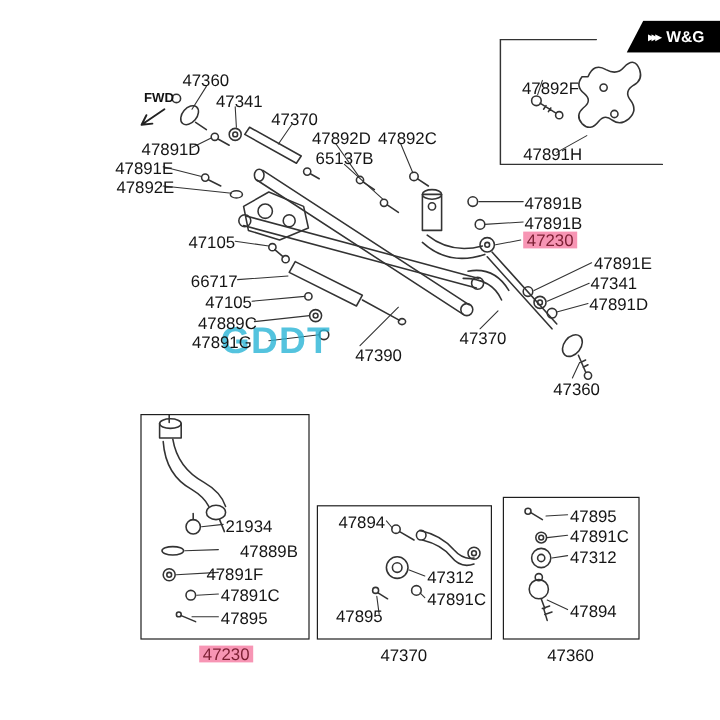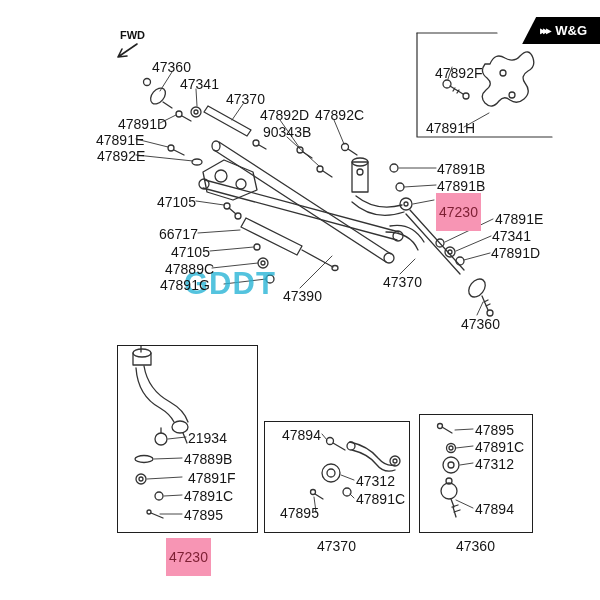--- a/index.html
+++ b/index.html
@@ -5,38 +5,38 @@
   html,body{margin:0;padding:0;background:#fff;}
   .canvas{
     position:relative;width:600px;height:600px;background:#ffffff;
     font-family:"Liberation Sans",sans-serif;overflow:hidden;
   }
   svg.art{position:absolute;left:0;top:0;}
   .lbl{
     position:absolute;font-size:14px;font-weight:400;color:#151515;
     white-space:nowrap;line-height:14px;text-align:center;
   }
-  .hl{background:#f795b4;color:#7c1f33;padding:12px 3px;}
+  .hl{background:#f795b4;color:#7c1f33;padding:0 3px;}
   .box{position:absolute;border:1.4px solid #1f1f1f;background:transparent;}
   .watermark{
     position:absolute;left:184px;top:266px;font-size:31px;font-weight:700;
     color:#2ab5d6;opacity:.8;letter-spacing:1px;
   }
   .badge{
     position:absolute;top:17px;right:0;height:27px;background:#000;color:#fff;
     display:flex;align-items:center;padding:0 13px 0 18px;
     clip-path:polygon(14px 0,100% 0,100% 100%,0 100%);
     font-size:13px;font-weight:700;
   }
   .badge .chev{font-size:10px;letter-spacing:-2px;margin-right:6px;}
   .fwd{
     position:absolute;left:112px;top:29px;display:flex;flex-direction:column;
     align-items:flex-start;font-size:11px;font-weight:700;color:#111;
   }
-  .fwd span{margin-left:8px;}
+  .fwd span{margin-left:8px;margin-top:47px;}
 </style>
 </head>
 <body>
 
 <div class="canvas">
 
   <svg class="art" width="600" height="600" viewBox="0 0 600 600">
     <g stroke="#333" fill="none" stroke-width="1.3" stroke-linecap="round" stroke-linejoin="round">
 
       <path d="M417,33 L417,137 L552,137" stroke-width="1.2"></path>
@@ -211,47 +211,47 @@
   </div>
 
   <div class="watermark">GDDT</div>
 
   <div class="lbl" style="left:152px;top:60px">47360</div>
   <div class="lbl" style="left:180px;top:77px">47341</div>
   <div class="lbl" style="left:226px;top:92px">47370</div>
   <div class="lbl" style="left:118px;top:117px">47891D</div>
   <div class="lbl" style="left:260px;top:108px">47892D</div>
   <div class="lbl" style="left:315px;top:108px">47892C</div>
-  <div class="lbl" style="left:263px;top:125px">90343B</div>
+  <div class="lbl" style="left:263px;top:125px">65137B</div>
   <div class="lbl" style="left:96px;top:133px">47891E</div>
   <div class="lbl" style="left:97px;top:149px">47892E</div>
   <div class="lbl" style="left:435px;top:66px">47892F</div>
-  <div class="lbl" style="left:426px;top:121px">47891H</div>
+  <div class="lbl" style="left:436px;top:121px">47891H</div>
   <div class="lbl" style="left:437px;top:162px">47891B</div>
   <div class="lbl" style="left:437px;top:179px">47891B</div>
   <div class="lbl hl" style="left:436px;top:193px">47230</div>
   <div class="lbl" style="left:157px;top:195px">47105</div>
   <div class="lbl" style="left:159px;top:227px">66717</div>
   <div class="lbl" style="left:171px;top:245px">47105</div>
   <div class="lbl" style="left:165px;top:262px">47889C</div>
   <div class="lbl" style="left:160px;top:278px">47891G</div>
-  <div class="lbl" style="left:283px;top:289px">47390</div>
+  <div class="lbl" style="left:296px;top:289px">47390</div>
   <div class="lbl" style="left:383px;top:275px">47370</div>
   <div class="lbl" style="left:495px;top:212px">47891E</div>
   <div class="lbl" style="left:492px;top:229px">47341</div>
   <div class="lbl" style="left:491px;top:246px">47891D</div>
   <div class="lbl" style="left:461px;top:317px">47360</div>
 
   <div class="box" style="left:117px;top:345px;width:139px;height:186px"></div>
   <div class="box" style="left:264px;top:421px;width:144px;height:110px"></div>
   <div class="box" style="left:419px;top:414px;width:112px;height:117px"></div>
 
   <div class="lbl" style="left:188px;top:431px">21934</div>
-  <div class="lbl" style="left:184px;top:452px">47889B</div>
-  <div class="lbl" style="left:188px;top:471px">47891F</div>
+  <div class="lbl" style="left:200px;top:452px">47889B</div>
+  <div class="lbl" style="left:172px;top:471px">47891F</div>
   <div class="lbl" style="left:184px;top:489px">47891C</div>
   <div class="lbl" style="left:184px;top:508px">47895</div>
 
   <div class="lbl" style="left:282px;top:428px">47894</div>
   <div class="lbl" style="left:356px;top:474px">47312</div>
   <div class="lbl" style="left:356px;top:492px">47891C</div>
   <div class="lbl" style="left:280px;top:506px">47895</div>
 
   <div class="lbl" style="left:475px;top:423px">47895</div>
   <div class="lbl" style="left:475px;top:440px">47891C</div>

